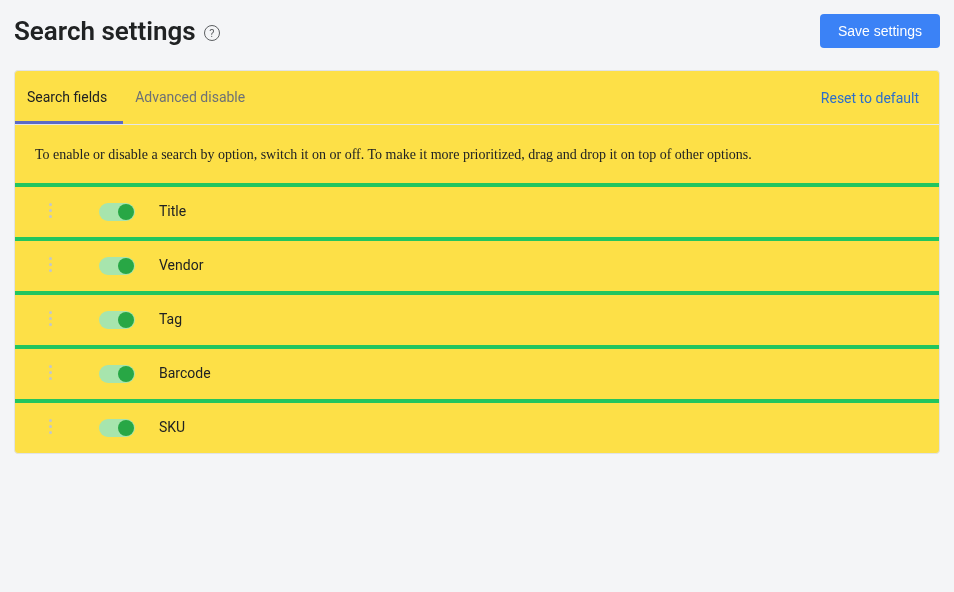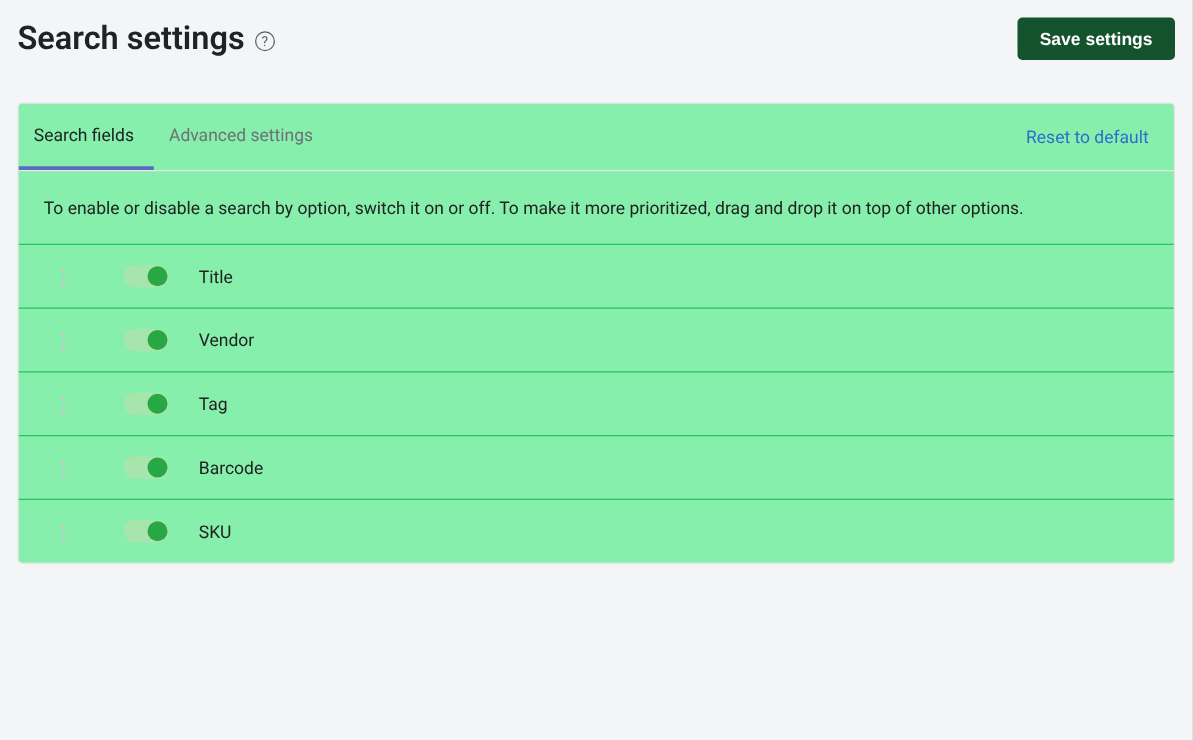--- a/index.html
+++ b/index.html
@@ -34,34 +34,34 @@
       border: 1.3px solid #5c5f62;
       border-radius: 50%;
       display: inline-flex;
       align-items: center;
       justify-content: center;
       font-size: 11px;
       color: #5c5f62;
       margin-top: 4px;
     }
     .save-btn {
-      background: #14532d;
+      background: #3b82f6;
       color: #fff;
       border: none;
       border-radius: 4px;
       padding: 9px 18px;
       font-size: 14px;
-      font-weight: 700;
+      font-weight: 400;
       cursor: pointer;
     }
     .card {
-      background: #86efac;
+      background: #fde047;
       border: 1px solid #e1e3e5;
       border-radius: 4px;
-      margin: 16px 14px;
+      margin: 4px 14px;
     }
     .tabs-row {
       display: flex;
       justify-content: space-between;
       align-items: center;
       border-bottom: 1px solid #e5e7e9;
     }
     .tabs {
       display: flex;
     }
@@ -80,28 +80,29 @@
       color: #2c6ecb;
       font-size: 14px;
       padding-right: 20px;
       cursor: pointer;
       text-align: center;
     }
     .description {
       padding: 22px 20px 20px 20px;
       font-size: 14px;
       color: #202223;
+      font-family: Liberation Serif, serif;
     }
     .field-list {}
     .field-row {
       display: flex;
-      align-items: flex-end;
+      align-items: flex-start;
       gap: 24px;
       padding: 16px 30px;
-      border-top: 1px solid #22c55e;
+      border-top: 4px solid #22c55e;
     }
     .drag-handle {
       width: 10px;
       color: #bfc3c7;
       cursor: grab;
       display: flex;
       flex-direction: column;
       align-items: center;
       gap: 3px;
     }
@@ -144,21 +145,21 @@
     <h1 class="page-title">Search settings</h1>
     <span class="help-icon">?</span>
   </div>
   <button class="save-btn">Save settings</button>
 </div>
 
 <div class="card">
   <div class="tabs-row">
     <div class="tabs">
       <div class="tab active">Search fields</div>
-      <div class="tab">Advanced settings</div>
+      <div class="tab">Advanced disable</div>
     </div>
     <div class="reset-link">Reset to default</div>
   </div>
 
   <div class="description">To enable or disable a search by option, switch it on or off. To make it more prioritized, drag and drop it on top of other options.</div>
 
   <div class="field-list">
 
     <div class="field-row">
       <div class="drag-handle">

